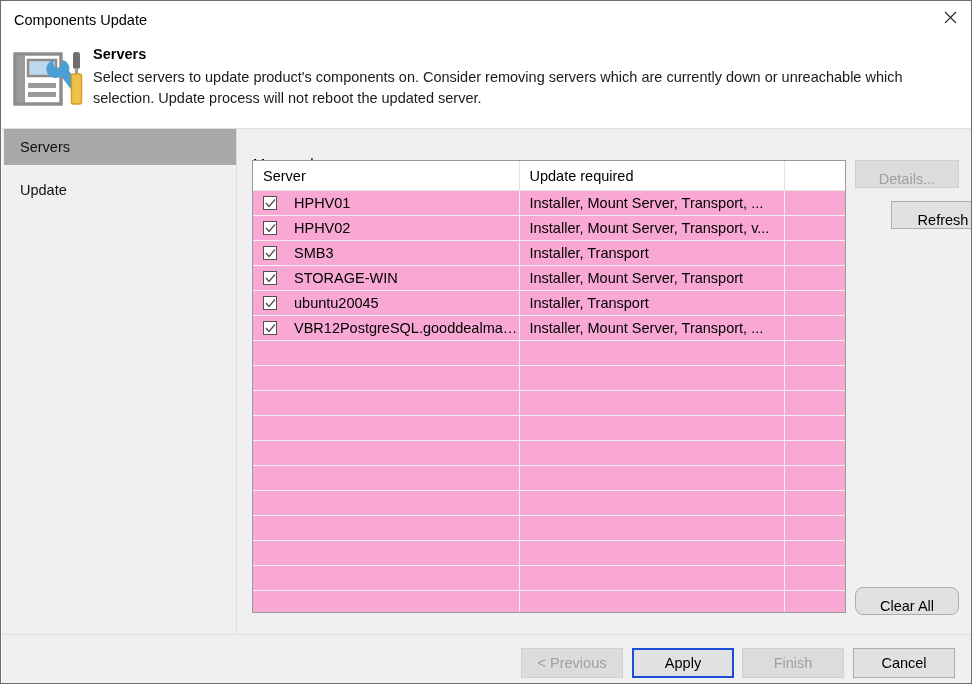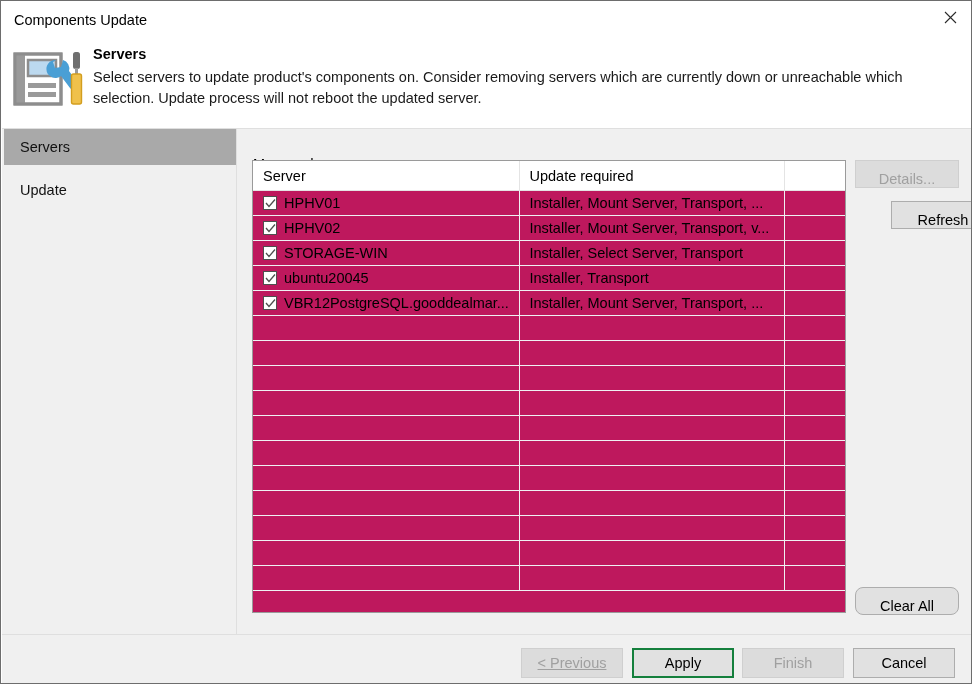--- a/index.html
+++ b/index.html
@@ -140,21 +140,21 @@
 
   
   .table-frame {
     position: absolute;
     left: 15px;
     top: 31px;
     width: 594px;
     height: 453px;
     box-sizing: border-box;
     border: 1px solid #9a9a9a;
-    background: #be185d;
+    background: #f9a8d4;
     overflow: hidden;
   }
   .grid-table {
     width: 100%;
     border-collapse: collapse;
     table-layout: fixed;
   }
   .grid-table th {
     height: 29px;
     font-size: 14.5px;
@@ -178,21 +178,21 @@
     border-right: 1px solid #eff1f3;
     border-bottom: 1px solid #eff1f3;
     vertical-align: middle;
     white-space: nowrap;
     overflow: hidden;
   }
   .grid-table td.last { border-right: none; }
   .cell-server {
     display: flex;
     align-items: center;
-    gap: 7px;
+    gap: 17px;
     overflow: hidden;
   }
   .cbox {
     flex: 0 0 auto;
     width: 14px;
     height: 14px;
     box-sizing: border-box;
     border: 1px solid #4f4f4f;
     background: #ffffff;
     position: relative;
@@ -253,21 +253,21 @@
     padding: 0;
     text-align: center;
     line-height: 28px;
   }
   .fbtn.disabled {
     color: #a0a0a0;
     background: #dcdcdc;
     border-color: #cfcfcf;
   }
   .fbtn.default {
-    border: 2px solid #15803d;
+    border: 2px solid #1d4ed8;
     line-height: 26px;
   }
 </style>
 </head>
 <body>
 
 <div class="window">
 
   <div class="titlebar">
     <div class="titlebar-text">Components Update</div>
@@ -360,24 +360,38 @@
                 <td class="last"></td>
               </tr>
               <tr>
                 <td>
                   <span class="cell-server">
                     <span class="cbox">
                       <svg width="11" height="11" viewBox="0 0 11 11">
                         <path d="M1 5 L4 8.5 L10 1.5" stroke="#4f4f4f" stroke-width="1.3" fill="none"></path>
                       </svg>
                     </span>
+                    <span class="srv-name">SMB3</span>
+                  </span>
+                </td>
+                <td>Installer, Transport</td>
+                <td class="last"></td>
+              </tr>
+              <tr>
+                <td>
+                  <span class="cell-server">
+                    <span class="cbox">
+                      <svg width="11" height="11" viewBox="0 0 11 11">
+                        <path d="M1 5 L4 8.5 L10 1.5" stroke="#4f4f4f" stroke-width="1.3" fill="none"></path>
+                      </svg>
+                    </span>
                     <span class="srv-name">STORAGE-WIN</span>
                   </span>
                 </td>
-                <td>Installer, Select Server, Transport</td>
+                <td>Installer, Mount Server, Transport</td>
                 <td class="last"></td>
               </tr>
               <tr>
                 <td>
                   <span class="cell-server">
                     <span class="cbox">
                       <svg width="11" height="11" viewBox="0 0 11 11">
                         <path d="M1 5 L4 8.5 L10 1.5" stroke="#4f4f4f" stroke-width="1.3" fill="none"></path>
                       </svg>
                     </span>
@@ -460,19 +474,19 @@
         </table>
       </div>
 
       <button class="btn disabled" style="left:618px; top:31px;">Details...</button>
       <button class="btn" style="left:618px; top:72px;margin-left:36px;">Refresh</button>
       <button class="btn" style="left:618px; top:458px;border-radius:8px;">Clear All</button>
     </div>
   </div>
 
   <div class="footer">
-    <button class="fbtn disabled" style="left:519px;text-decoration:underline;">&lt; Previous</button>
+    <button class="fbtn disabled" style="left:519px;">&lt; Previous</button>
     <button class="fbtn default" style="left:630px;">Apply</button>
     <button class="fbtn disabled" style="left:740px;">Finish</button>
     <button class="fbtn" style="left:851px;">Cancel</button>
   </div>
 
 </div>
 
 </body></html>

